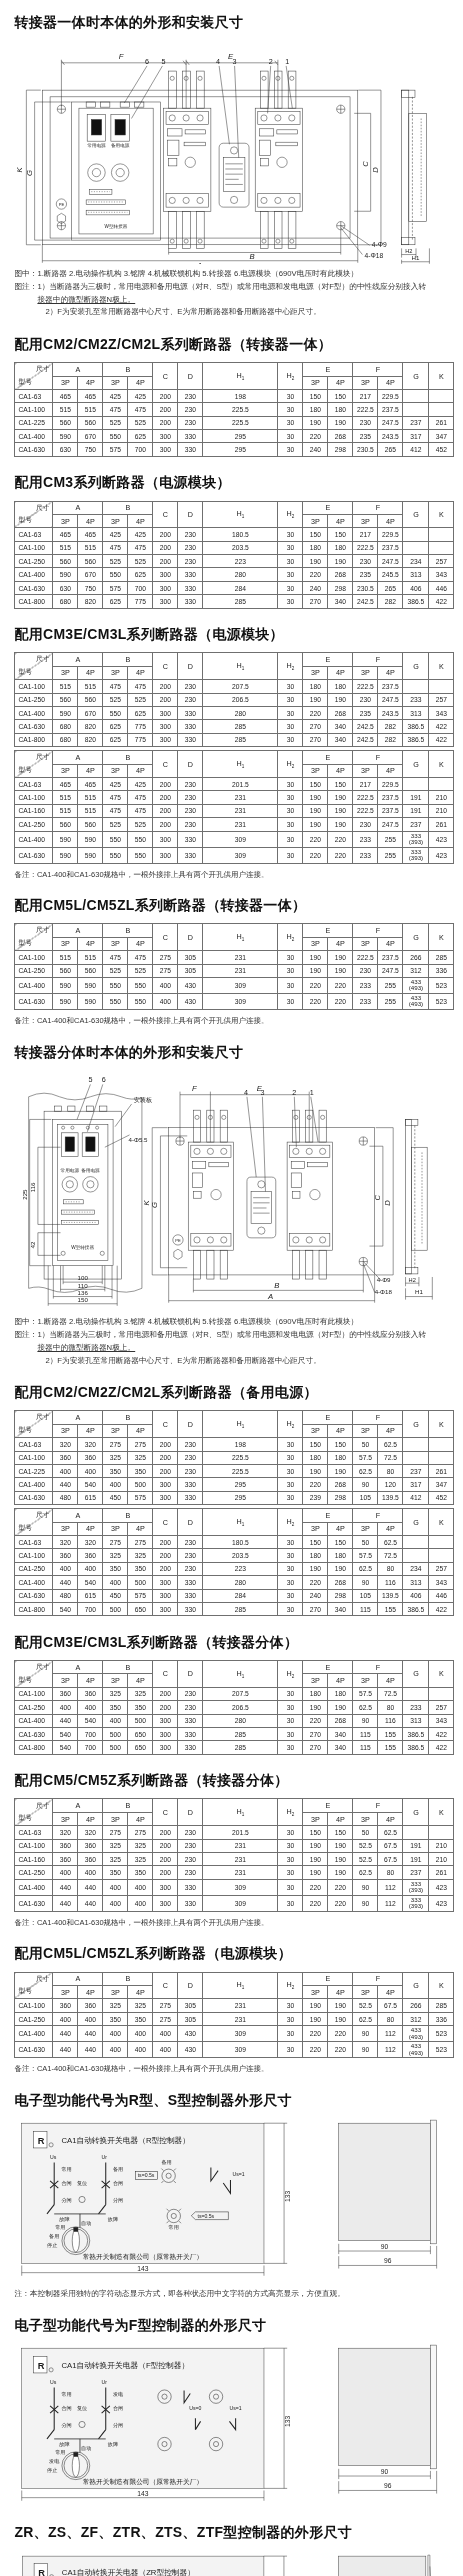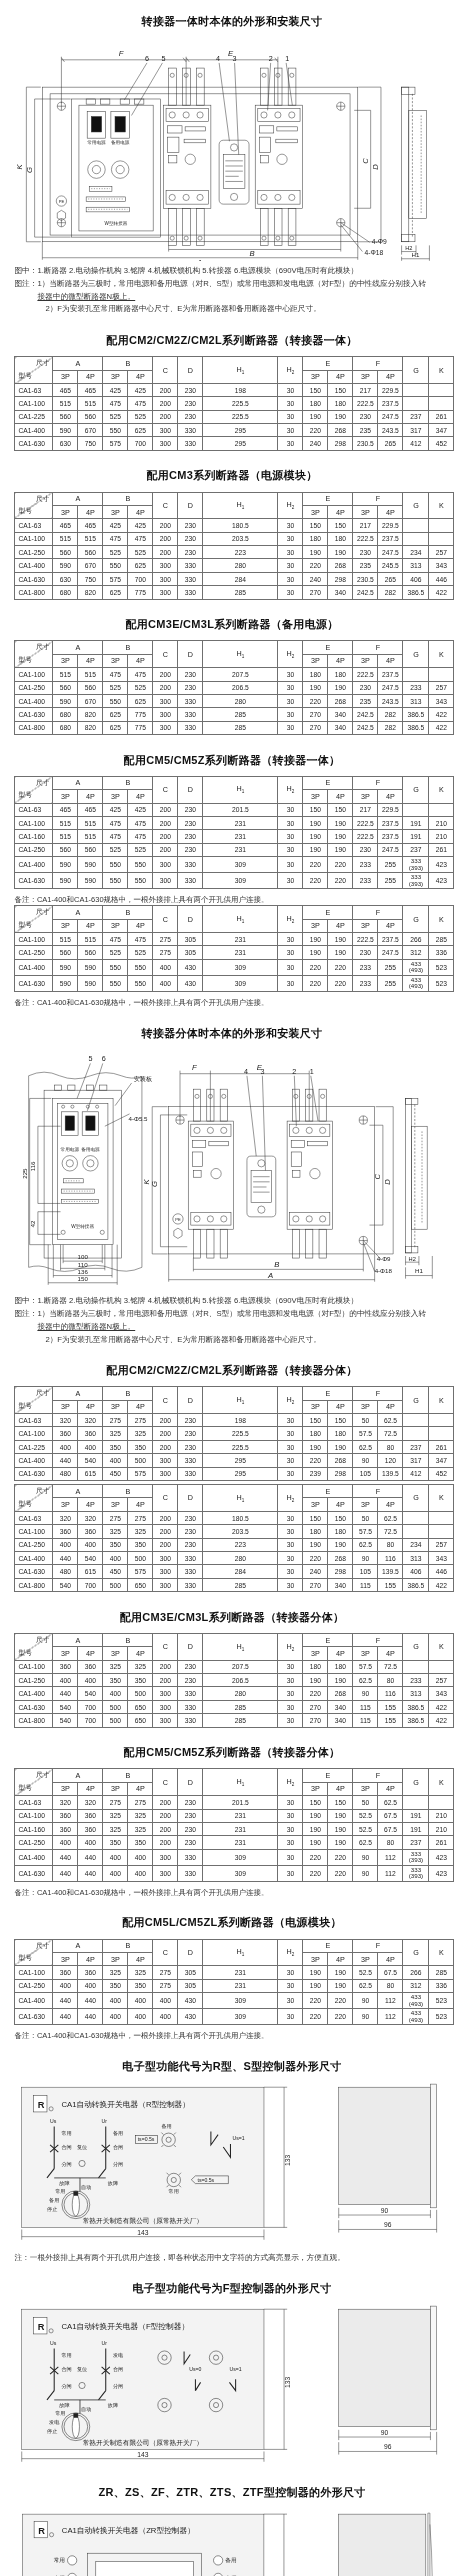--- a/index.html
+++ b/index.html
@@ -1,18 +1,18 @@
 <!DOCTYPE html>
 <html style="font-size:8.2px"><head>
 <meta charset="utf-8">
 <style>
   html,body{margin:0;padding:0;background:#fdfdfd;}
   body{width:464px;font-family:"Liberation Sans","DejaVu Sans",sans-serif;color:#1a1a1a;}
   .page{width:464px;min-height:2672px;background:#ffffff;box-sizing:border-box;padding:11.3px 14.4px 15.5px 14.4px;}
-  h2.sec{font-size:11px;font-weight:bold;color:#111;margin:17.5px 0 8.2px 0;letter-spacing:0.3px;text-align:center;}
+  h2.sec{font-size:14px;font-weight:bold;color:#111;margin:17.5px 0 8.2px 0;letter-spacing:0.3px;}
   h2.first{margin-top:3.1px;}
   .legend{font-size:7.7px;line-height:1.55;color:#333;margin:3.1px 0 2.1px 0;}
   .legend div{margin:1px 0;}
   .legend .indent{padding-left:23px;text-decoration:underline;}
   .legend .indent2{padding-left:31px;}
   table.dim{border-collapse:collapse;table-layout:fixed;width:435px;margin:0 0 3.1px 0;}
   table.dim th,table.dim td{border:0.5px solid #6f6f6f;text-align:center;vertical-align:middle;
     font-size:6.7px;color:#222;padding:1px 0.5px;height:13.4px;box-sizing:border-box;font-weight:normal;}
   table.dim thead th{font-size:7.2px;}
   table.dim td.model{text-align:left;padding-left:3.1px;font-size:6.7px;}
@@ -535,21 +535,21 @@
           <td>270</td>
           <td>340</td>
           <td>242.5</td>
           <td>282</td>
           <td>386.5</td>
           <td>422</td>
         </tr>
       </tbody>
     </table>
 
-  <h2 class="sec">配用CM3E/CM3L系列断路器（备用电源）</h2>
+  <h2 class="sec">配用CM3E/CM3L系列断路器（电源模块）</h2>
   <table class="dim">
       <colgroup>
         <col style="width: 38px;">
         <col style="width: 25px;">
         <col style="width: 25px;">
         <col style="width: 25px;">
         <col style="width: 25px;">
         <col style="width: 25px;">
         <col style="width: 25px;">
         <col style="width: 75px;">
@@ -671,21 +671,20 @@
           <td>270</td>
           <td>340</td>
           <td>242.5</td>
           <td>282</td>
           <td>386.5</td>
           <td>422</td>
         </tr>
       </tbody>
     </table>
 
-  <h2 class="sec">配用CM5/CM5Z系列断路器（转接器一体）</h2>
   <table class="dim">
       <colgroup>
         <col style="width: 38px;">
         <col style="width: 25px;">
         <col style="width: 25px;">
         <col style="width: 25px;">
         <col style="width: 25px;">
         <col style="width: 25px;">
         <col style="width: 25px;">
         <col style="width: 75px;">
@@ -827,20 +826,21 @@
           <td>233</td>
           <td>255</td>
           <td class=" multiline">333
 (393)</td>
           <td>423</td>
         </tr>
       </tbody>
     </table>
   <div class="tnote">备注：CA1-400和CA1-630规格中，一根外接排上具有两个开孔供用户连接。</div>
 
+  <h2 class="sec">配用CM5L/CM5ZL系列断路器（转接器一体）</h2>
   <table class="dim">
       <colgroup>
         <col style="width: 38px;">
         <col style="width: 25px;">
         <col style="width: 25px;">
         <col style="width: 25px;">
         <col style="width: 25px;">
         <col style="width: 25px;">
         <col style="width: 25px;">
         <col style="width: 75px;">
@@ -1189,21 +1189,21 @@
   </svg>
   </div>
 
   <div class="legend">
     <div>图中：1.断路器 2.电动操作机构 3.铭牌 4.机械联锁机构 5.转接器 6.电源模块（690V电压时有此模块）</div>
     <div>图注：1）当断路器为三极时，常用电源和备用电源（对R、S型）或常用电源和发电电源（对F型）的中性线应分别接入转</div>
     <div class="indent">接器中的微型断路器N极上。</div>
     <div class="indent2">2）F为安装孔至常用断路器中心尺寸、E为常用断路器和备用断路器中心距尺寸。</div>
   </div>
 
-  <h2 class="sec">配用CM2/CM2Z/CM2L系列断路器（转接器分体）</h2>
+  <h2 class="sec">配用CM2/CM2Z/CM2L系列断路器（备用电源）</h2>
   <table class="dim">
       <colgroup>
         <col style="width: 38px;">
         <col style="width: 25px;">
         <col style="width: 25px;">
         <col style="width: 25px;">
         <col style="width: 25px;">
         <col style="width: 25px;">
         <col style="width: 25px;">
         <col style="width: 75px;">
@@ -1991,21 +1991,21 @@
           <line x1="808" y1="248" x2="808" y2="264"></line>
       <line x1="630" y1="258" x2="808" y2="258"></line>
       <line x1="630" y1="268" x2="630" y2="292"></line>
           <line x1="820" y1="248" x2="820" y2="292"></line>
       <line x1="630" y1="286" x2="820" y2="286"></line>
     </g>
     <text x="719" y="254" font-size="13" text-anchor="middle">90</text>
     <text x="725" y="282" font-size="13" text-anchor="middle">96</text>
   </svg>
   </div>
-  <div class="ctrl-note">注：一根外接排上具有两个开孔供用户连接，即各种状态用中文字符的方式高亮显示，方便直观。</div>
+  <div class="ctrl-note">注：本控制器采用独特的字符动态显示方式，即各种状态用中文字符的方式高亮显示，方便直观。</div>
 
   <h2 class="sec">电子型功能代号为F型控制器的外形尺寸</h2>
   <div class="figwrap">
   <svg width="435" height="164" viewBox="0 0 844 318">
     <rect x="15" y="10" width="470" height="272" fill="#f3f3f3" stroke="#444"></rect>
     <g stroke="#333" fill="none">
       <rect x="38" y="26" width="26" height="32" fill="#ffffff"></rect>
       <circle cx="72" cy="52" r="4"></circle>
     </g>
     <text x="46" y="50" font-size="18" font-weight="bold">R</text>

